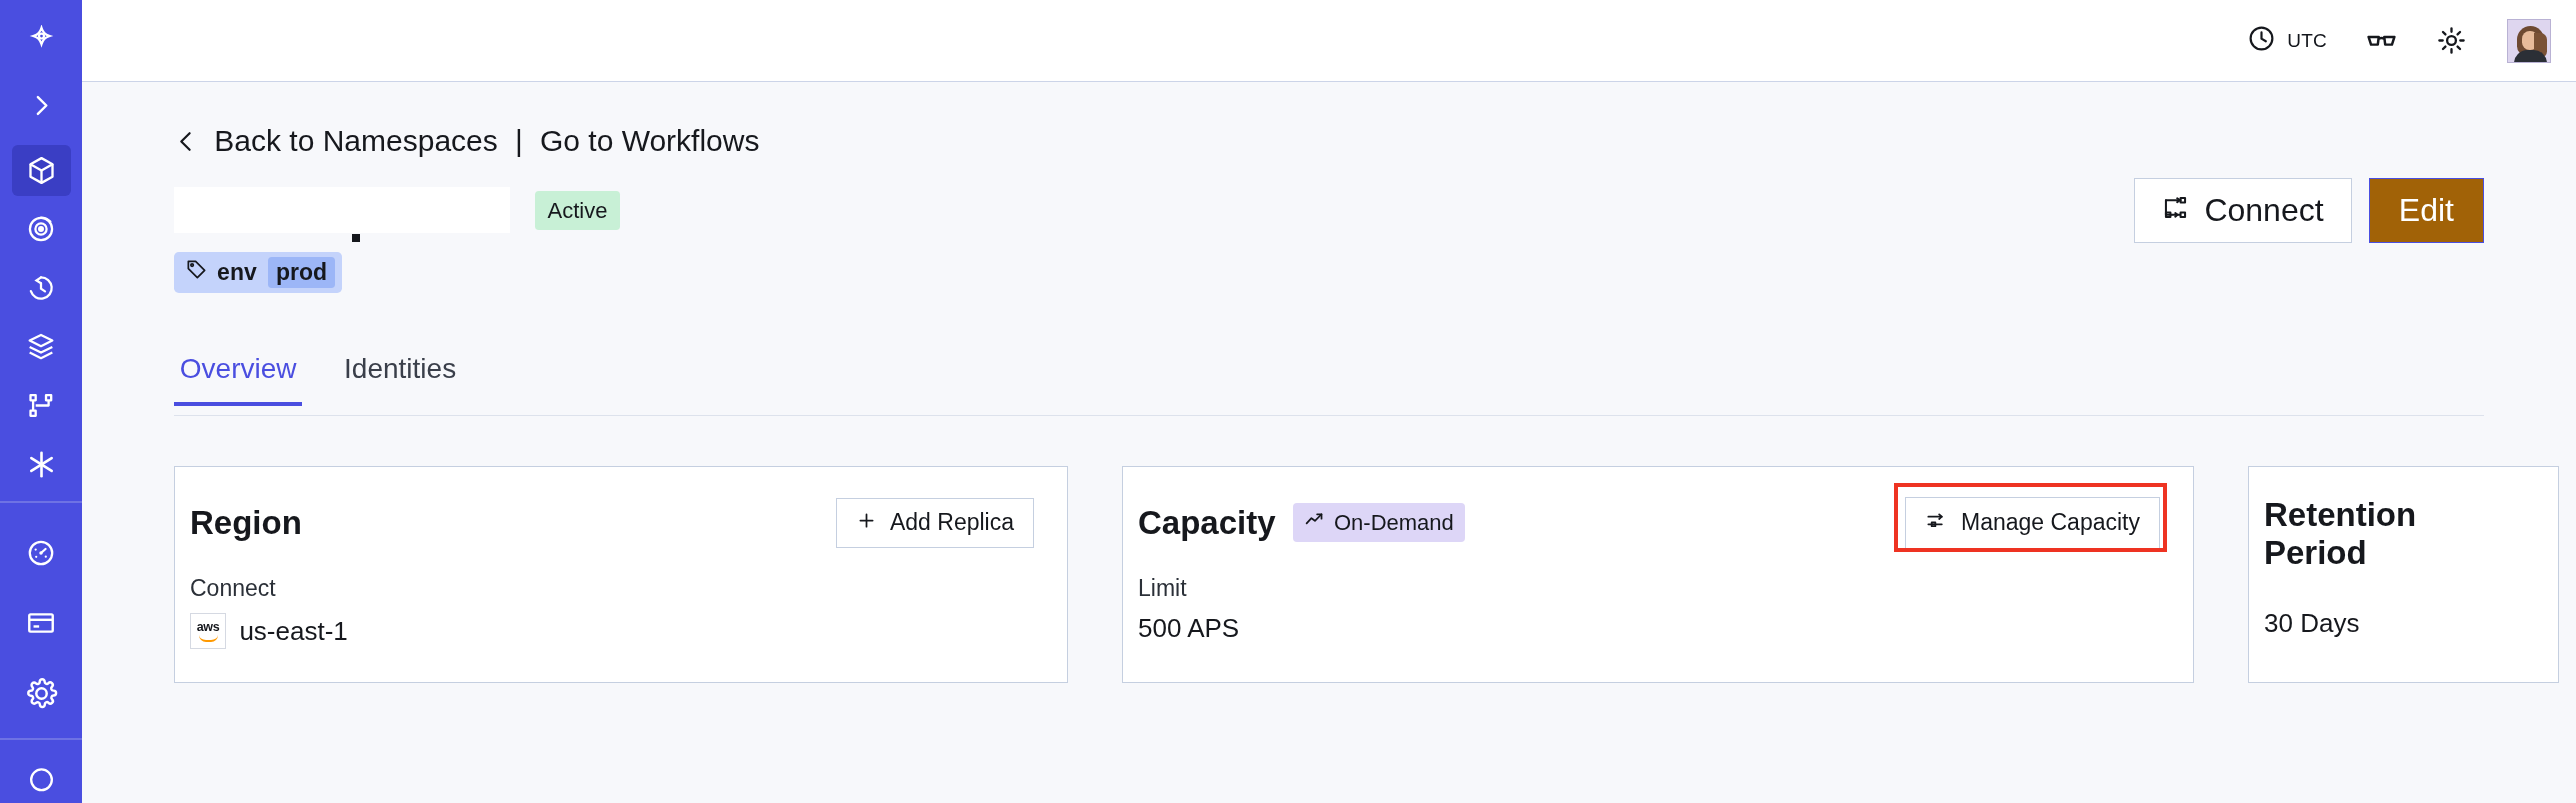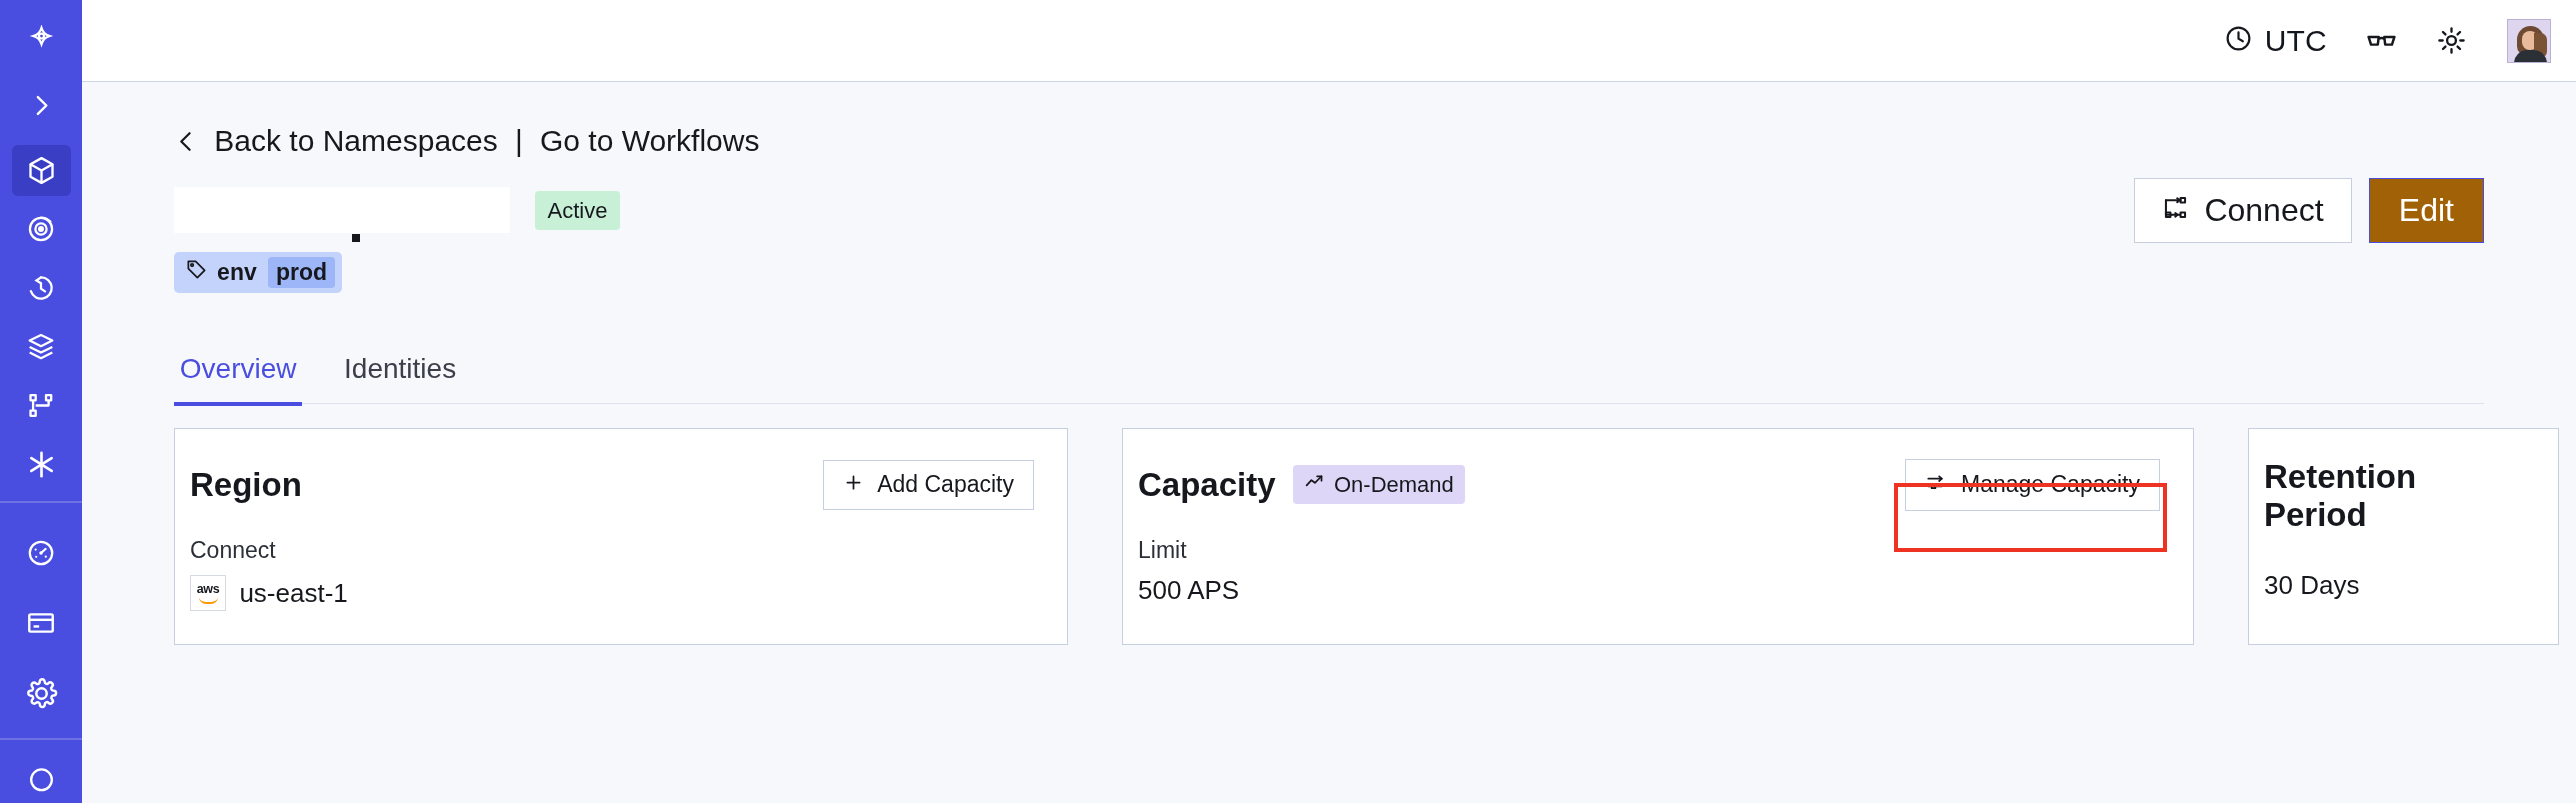--- a/index.html
+++ b/index.html
@@ -38,21 +38,21 @@
   .topbar {
     height: 82px; background: #ffffff;
     border-bottom: 1.9px solid #ccd4e8;
     display: flex; align-items: center; justify-content: flex-end;
     padding-right: 25px; gap: 0;
   }
   .tb-item {
     display: flex; align-items: center; gap: 11.5px;
     color: #13161c; margin-left: 38px;
   }
-  .tb-label { font-size: 30px; letter-spacing: 0.2px; }
+  .tb-label { font-size: 19px; letter-spacing: 0.2px; }
   .avatar {
     width: 44px; height: 44px; margin-left: 40px;
     background: #ded6ef; border: 1px solid #b9b2d4;
     position: relative; overflow: hidden; flex: 0 0 44px;
   }
   .av-hair {
     position:absolute; left:8.6px; top:6.7px; width:27px; height:29px;
     background:#6e4a32; border-radius:13.4px 13.4px 8.6px 8.6px;
   }
   .av-face {
@@ -118,22 +118,22 @@
   .tag-pill {
     display: inline-flex; align-items: center; gap: 9.6px;
     background: #c4d3fb; border-radius: 4.8px;
     padding: 4.8px 7.7px 4.8px 10.5px; font-size: 23px; color: #16181d;
   }
   .tag-key { padding-right: 1.9px; }
   .tag-val { background: #9cb6f7; padding: 1.9px 7.7px; border-radius: 3.8px; }
 
   .tabs {
     display: flex; gap: 36px; position: relative;
-    border-bottom: 1.9px solid #dde2ec; padding-bottom: 0;
-    margin-bottom: 24px;
+    border-bottom: 1.9px solid #dde2ec; padding-bottom: 12px;
+    margin-bottom: 50px;
   }
   .tab {
     font-size: 28px; color: #3a3f4a; padding: 0 5.8px 17.3px 5.8px;
     cursor: pointer; border-bottom: 4.8px solid transparent;
     margin-bottom: -2.9px;
   }
   .tab.active { color: #4a4ee0; border-bottom-color: #4a4ee0; }
 
   .cards { display: flex; gap: 54px; align-items: stretch; }
   .card {
@@ -390,21 +390,21 @@
 
         <section class="card card-region">
           <div class="card-head">
             <span class="card-title">Region</span>
             <button class="card-btn">
               <span>
                 <svg width="21" height="21" viewBox="0 0 24 24" fill="none" stroke="#16181d" stroke-width="2" stroke-linecap="round">
                   <path d="M12 5v14M5 12h14"></path>
                 </svg>
               </span>
-              <span>Add Capacity</span>
+              <span>Add Replica</span>
             </button>
           </div>
           <div class="card-sub">Connect</div>
           <div class="card-val">
             <span class="aws-logo">
               <span class="aws-txt">aws</span>
               <span class="aws-smile"></span>
             </span>
             <span>us-east-1</span>
           </div>

